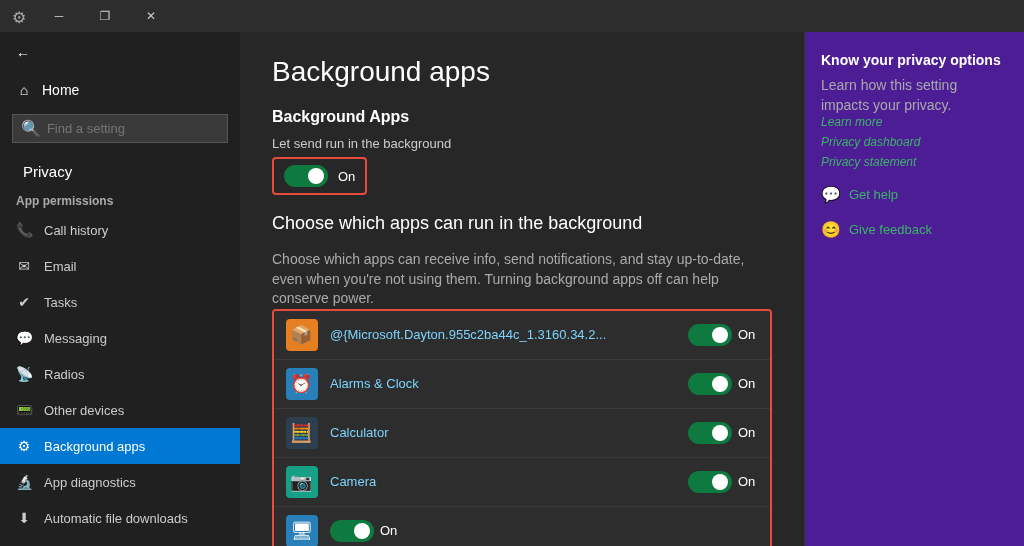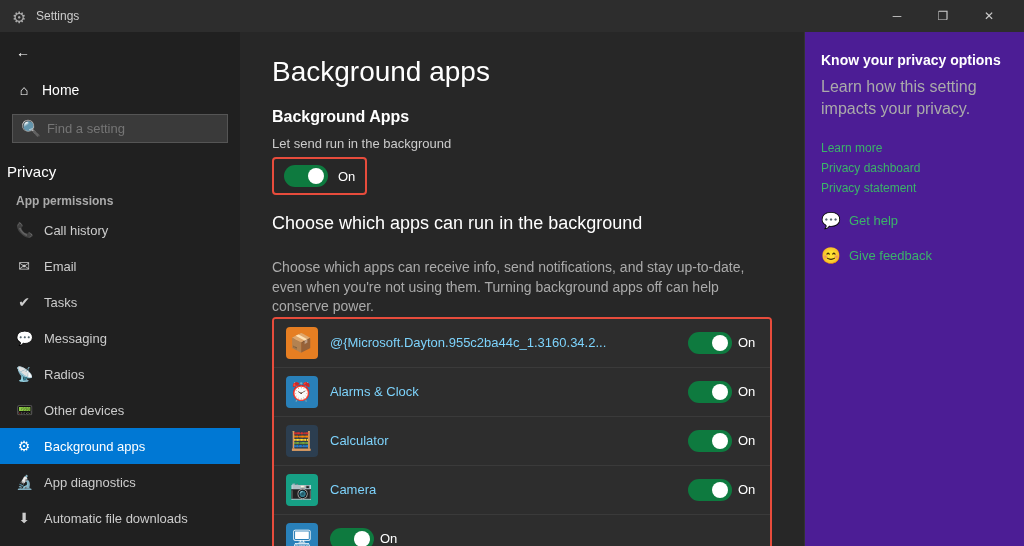--- a/index.html
+++ b/index.html
@@ -119,21 +119,21 @@
     }
     .sidebar-item.active { background: #0078d4; color: #fff; }
     .sidebar-item-icon {
       width: 16px;
       height: 16px;
       font-size: 14px;
       text-align: center;
       flex-shrink: 0;
     }
     .privacy-title {
-      padding: 10px 7px 6px;
+      padding: 10px 23px 6px;
       font-size: 15px;
       font-weight: 500;
       color: #fff;
     }
 
     
     .main-content {
       flex: 1;
       background: #272727;
       padding: 24px 32px 24px 32px;
@@ -193,21 +193,21 @@
       border: 2px solid #e74c3c;
       border-radius: 4px;
       padding: 6px 10px;
       display: inline-flex;
       margin-bottom: 18px;
     }
     .choose-section-title {
       font-size: 18px;
       font-weight: 400;
       color: #fff;
-      margin-bottom: 24px;
+      margin-bottom: 16px;
     }
     .choose-desc {
       font-size: 14px;
       color: #aaa;
       margin-bottom: 0;
       max-width: 560px;
       line-height: 1.4;
     }
     
     .app-list {
@@ -259,53 +259,53 @@
       flex-shrink: 0;
       border-left: 1px solid #333;
     }
     .right-panel-title {
       font-size: 14px;
       font-weight: 600;
       color: #fff;
       margin-bottom: 8px;
     }
     .right-panel-desc {
-      font-size: 16px;
+      font-size: 14px;
       color: #aaa;
-      margin-bottom: 20px;
+      margin-bottom: 0;
       line-height: 1.4;
     }
     .right-panel-link {
       display: block;
       font-size: 12px;
       color: #3bb369;
       text-decoration: none;
       margin-bottom: 6px;
       cursor: pointer;
+      font-style: italic;
     }
     .right-panel-action {
       display: flex;
       align-items: center;
       gap: 8px;
       margin-top: 16px;
       cursor: pointer;
       font-size: 13px;
       color: #3bb369;
       margin-bottom: 8px;
     }
     .action-icon {
       font-size: 16px;
     }
   </style>
 </head>
 <body>
 
 <div class="titlebar">
   <span class="titlebar-icon">⚙</span>
-  <span class="titlebar-title">Settings</span>
   <div class="titlebar-controls">
     <button class="titlebar-btn">─</button>
     <button class="titlebar-btn">❐</button>
     <button class="titlebar-btn close">✕</button>
   </div>
 </div>
 
 <div class="app-container">
 
   <div class="sidebar">

